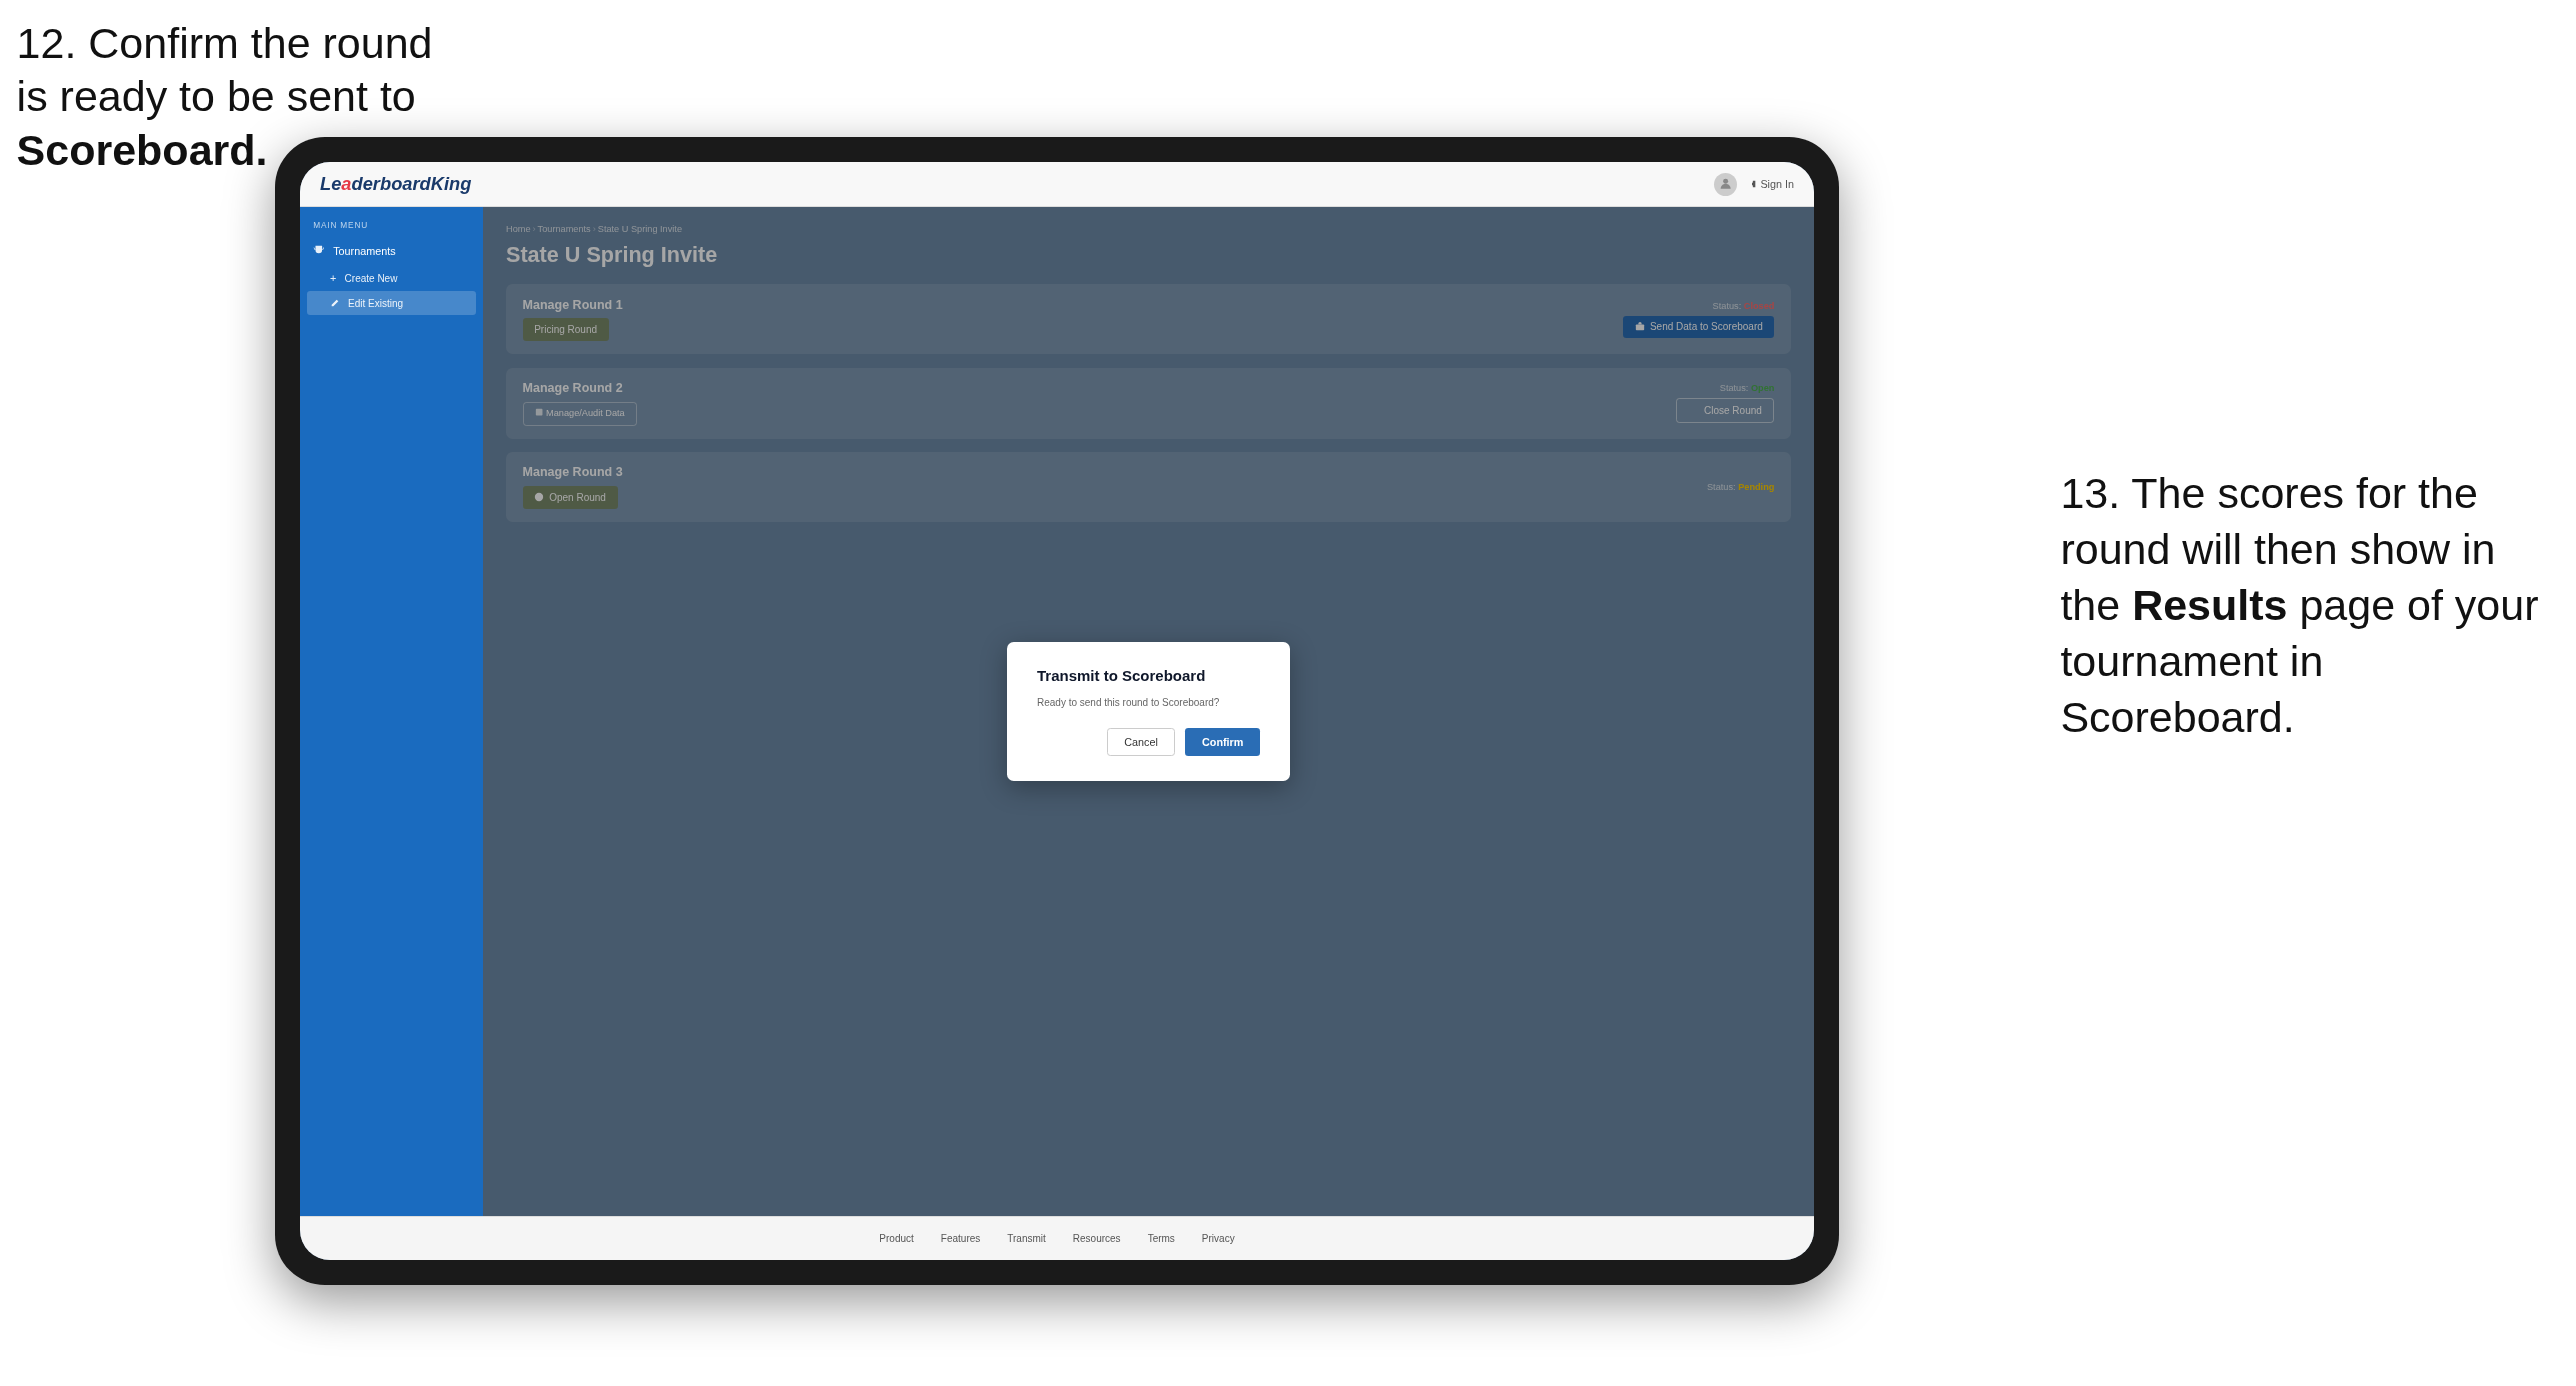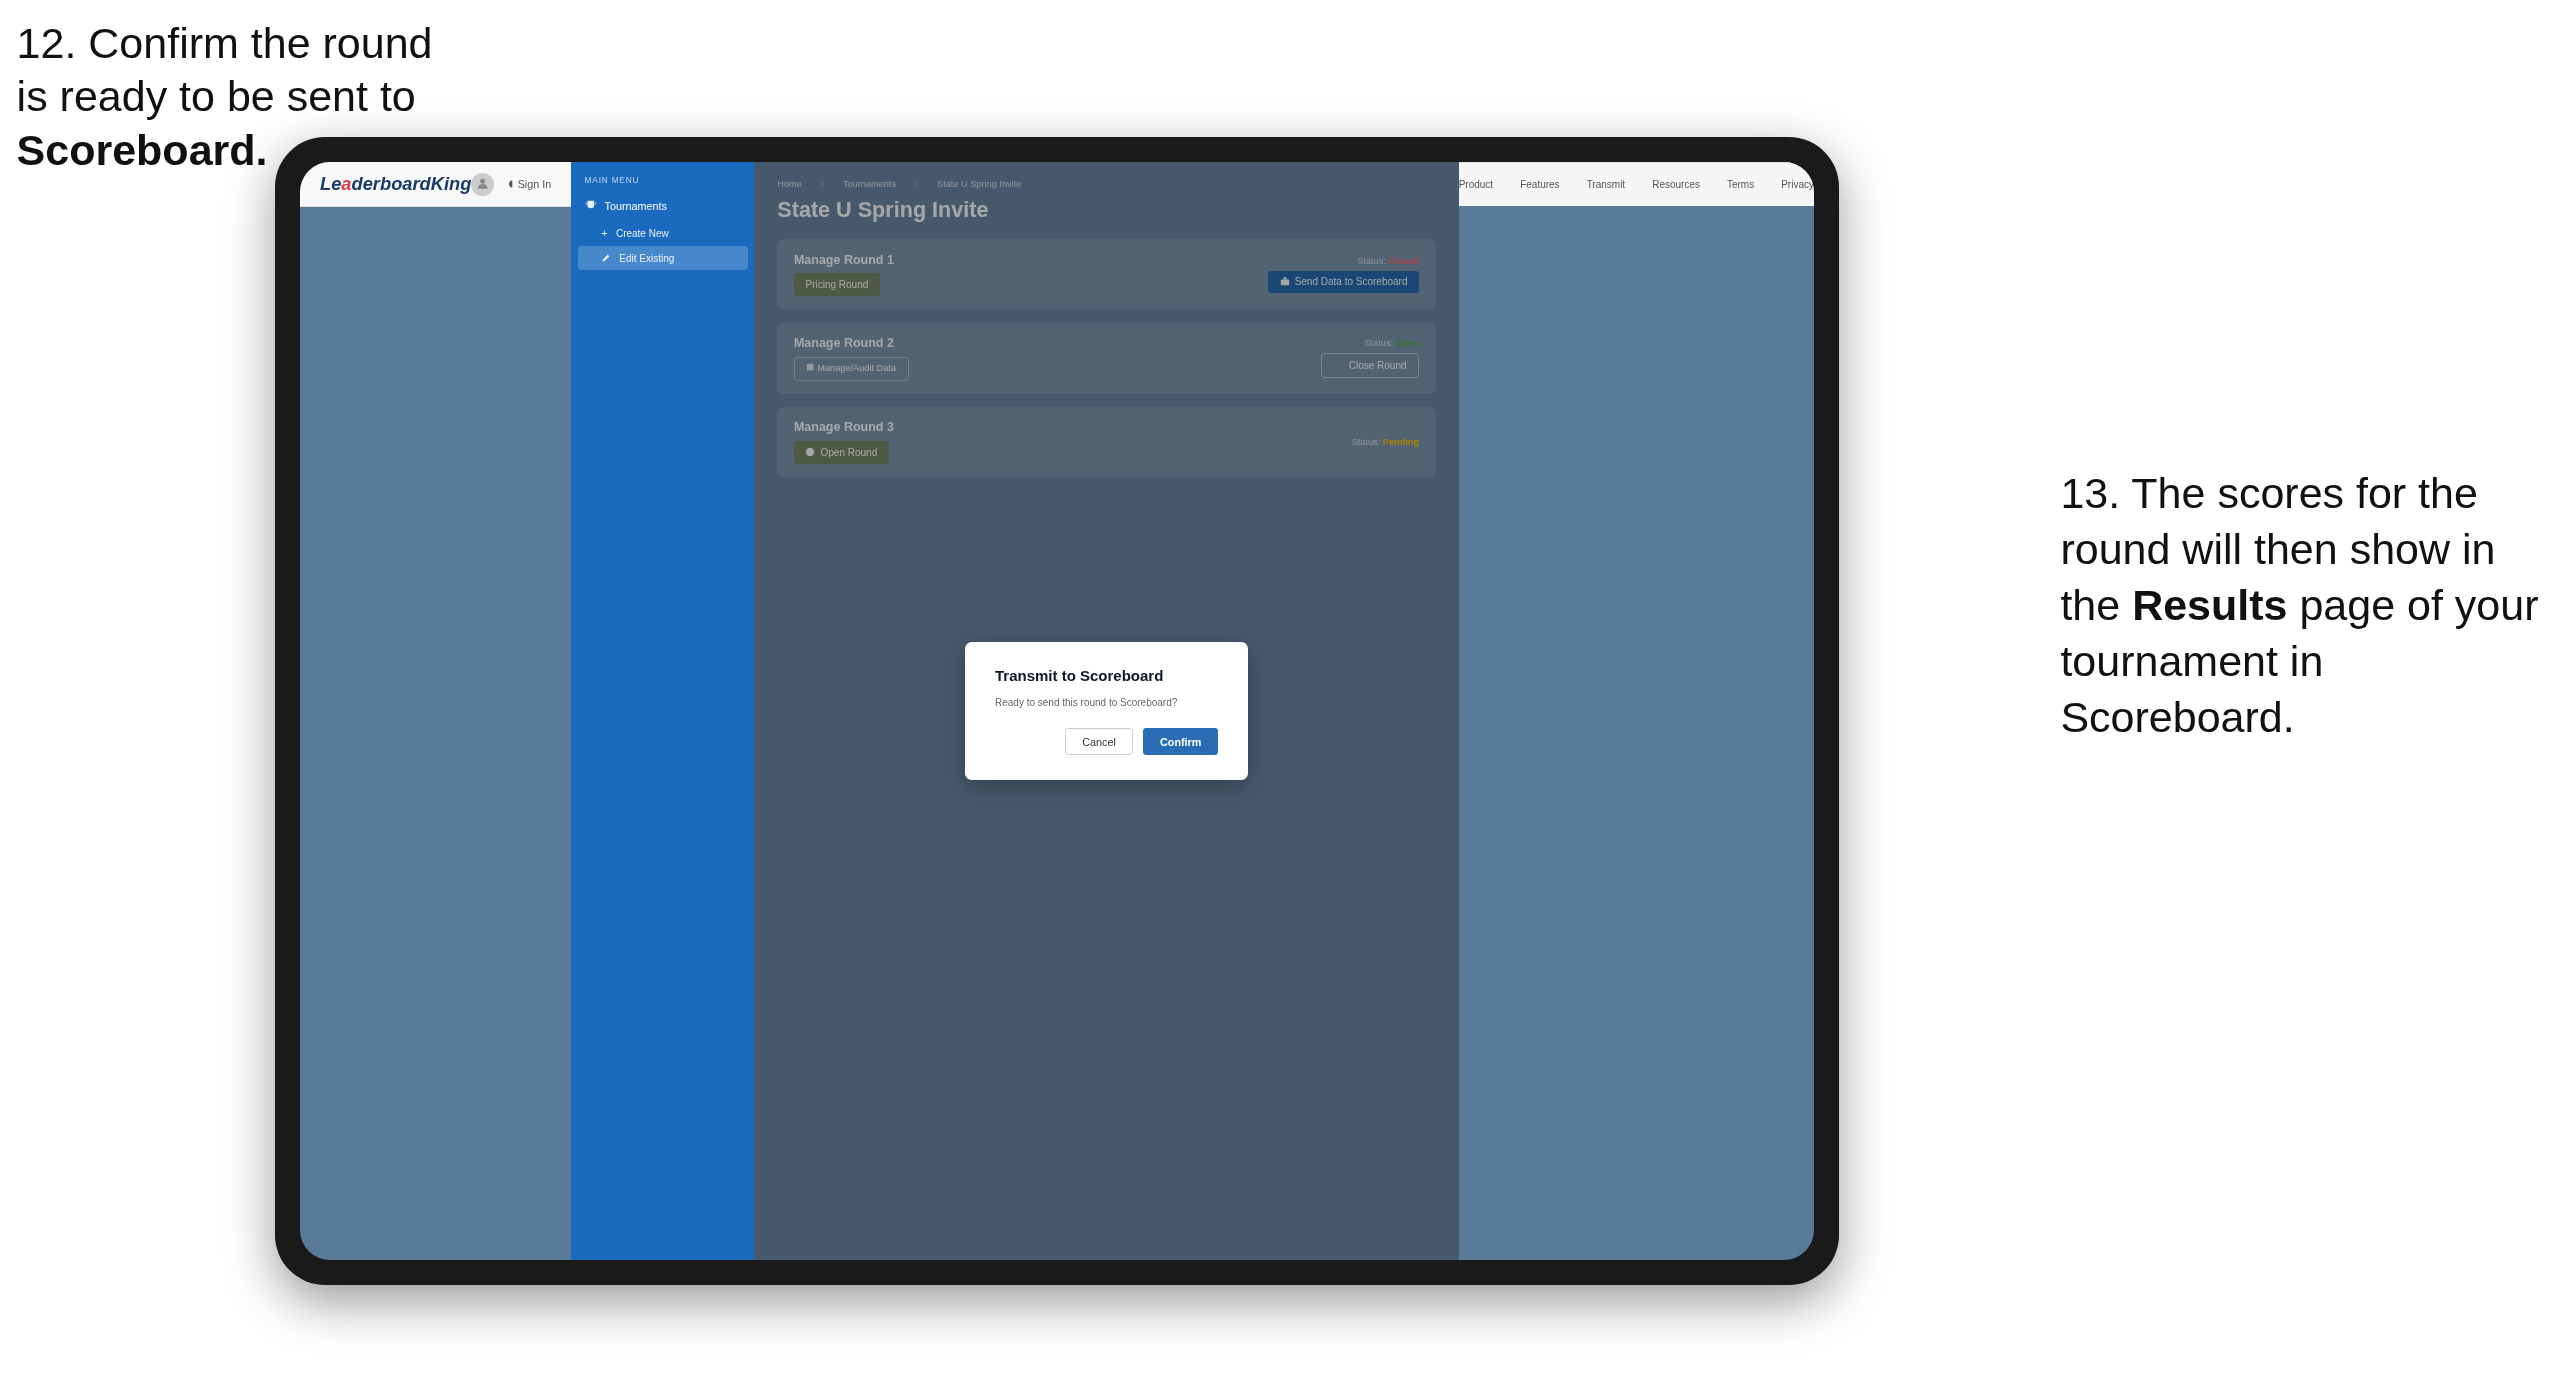--- a/index.html
+++ b/index.html
@@ -62,20 +62,21 @@
     }
 
     .tablet-screen {
       width: 100%;
       height: 100%;
       background: #5a7a9a;
       border-radius: 30px;
       overflow: hidden;
       position: relative;
       display: flex;
+      flex-direction: column;
     }
 
     
     .top-nav {
       background: #f8f8f8;
       height: 45px;
       display: flex;
       align-items: center;
       justify-content: space-between;
       padding: 0 20px;
@@ -183,21 +184,21 @@
       padding: 16.6px 23px;
       overflow-y: auto;
       position: relative;
     }
 
     .breadcrumb {
       font-size: 9.2px;
       color: rgba(255,255,255,0.75);
       margin-bottom: 8.3px;
       display: flex;
-      gap: 19px;
+      gap: 2px;
       align-items: center;
     }
 
     .breadcrumb-sep {
       opacity: 0.6;
     }
 
     .page-title {
       font-size: 21.6px;
       font-weight: 700;

